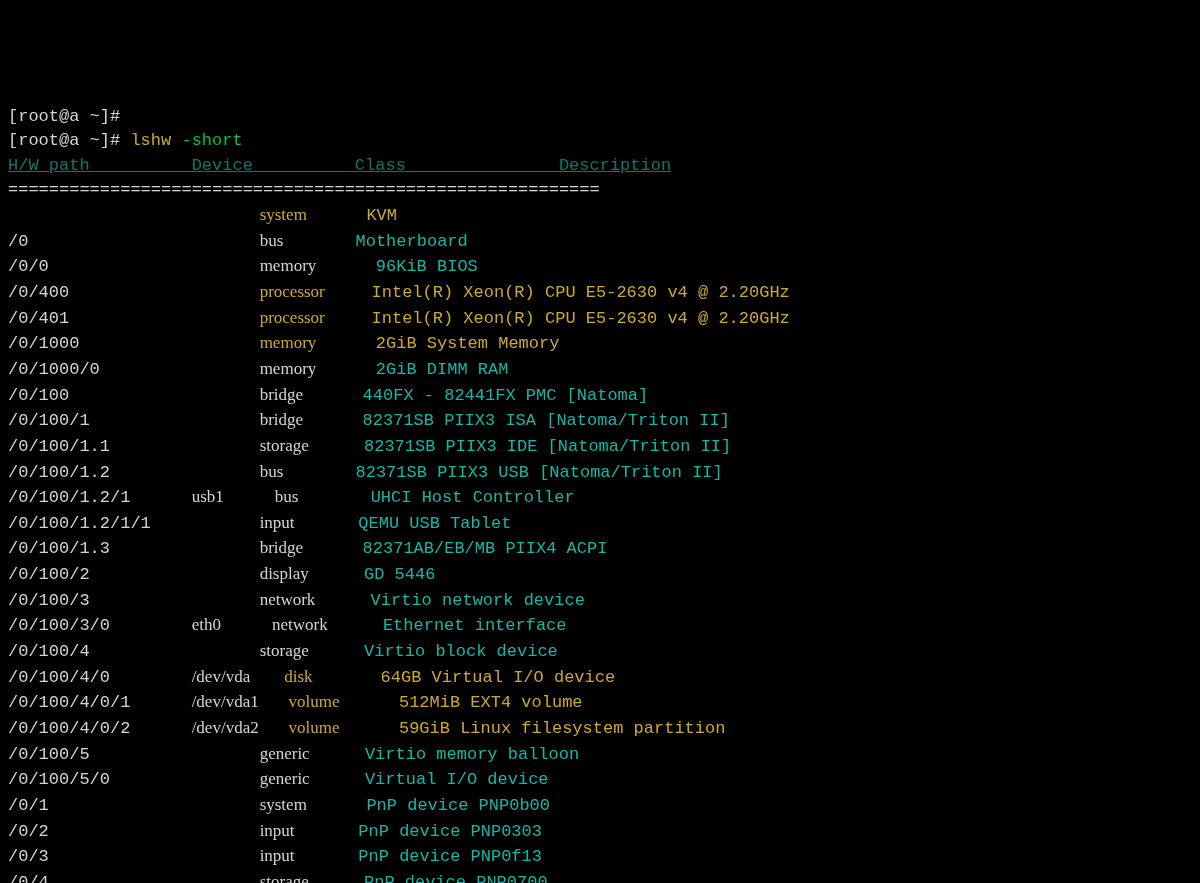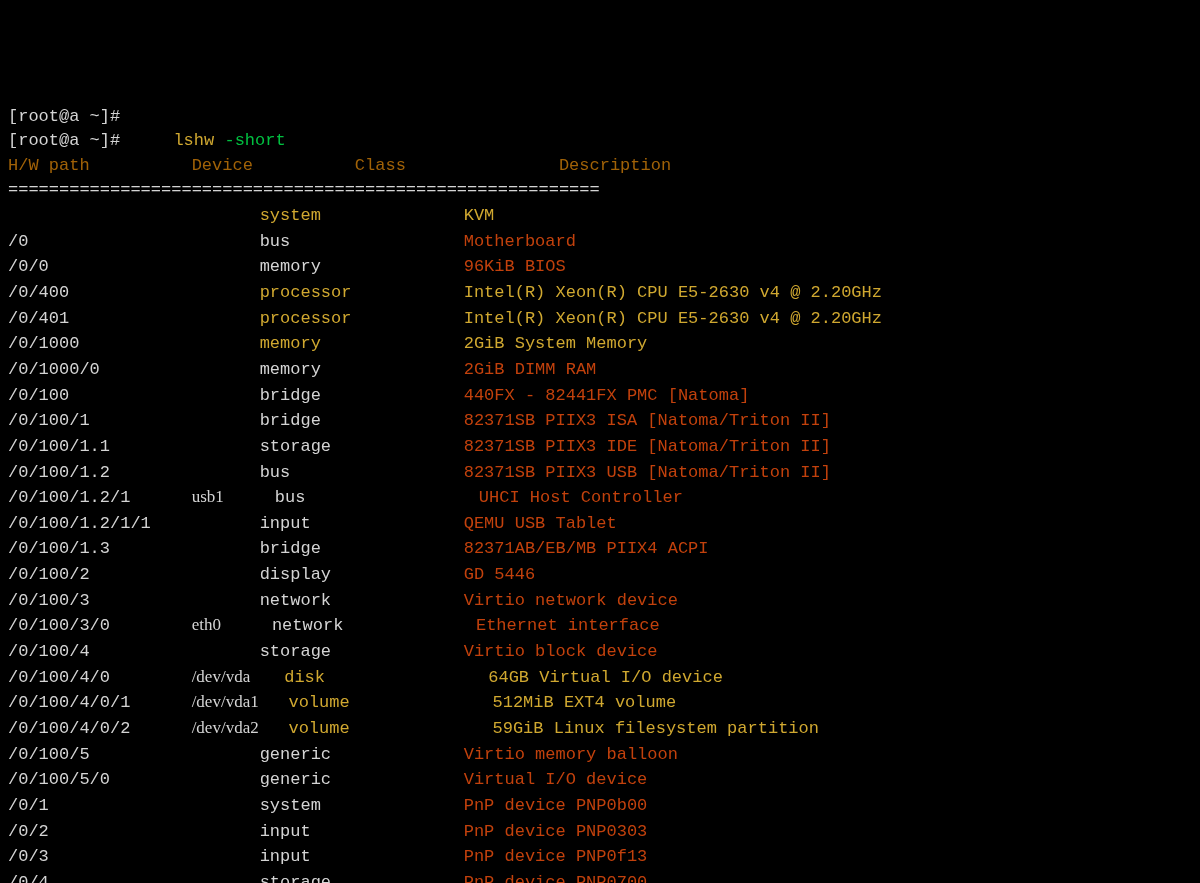--- a/index.html
+++ b/index.html
@@ -21,47 +21,48 @@
     }
     .line {
       white-space: pre;
     }
     .prompt {
       color: #d4d4d4;
       margin-top: 32px;
     }
     .cmd {
       color: #d0a830;
-      margin-left: 43px;
     }
     .arg {
       color: #00c040;
       margin-top: 32px;
     }
     .header {
-      color: #a16207;
+      color: #0f766e;
+      text-decoration: underline;
     }
     .separator {
       color: #d4d4d4;
     }
     .row {
       white-space: pre;
     }
     .col-path {
       color: #d4d4d4;
     }
     .col-device {
       color: #d4d4d4;
       font-family: Liberation Serif, serif;
     }
     .col-class {
       color: #d4d4d4;
+      font-family: Liberation Serif, serif;
     }
     .col-desc {
-      color: #c2410c;
+      color: #14b8a6;
     }
     .highlight {
       color: #d0a830;
     }
   </style>
 </head>
 <body>
 
 
 

